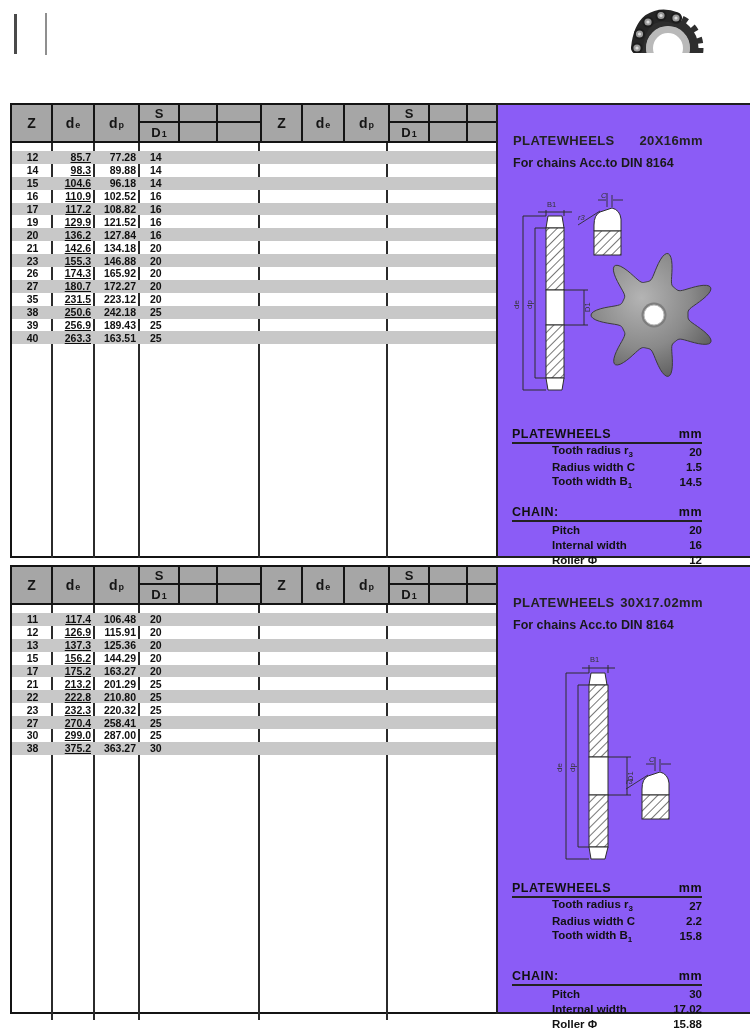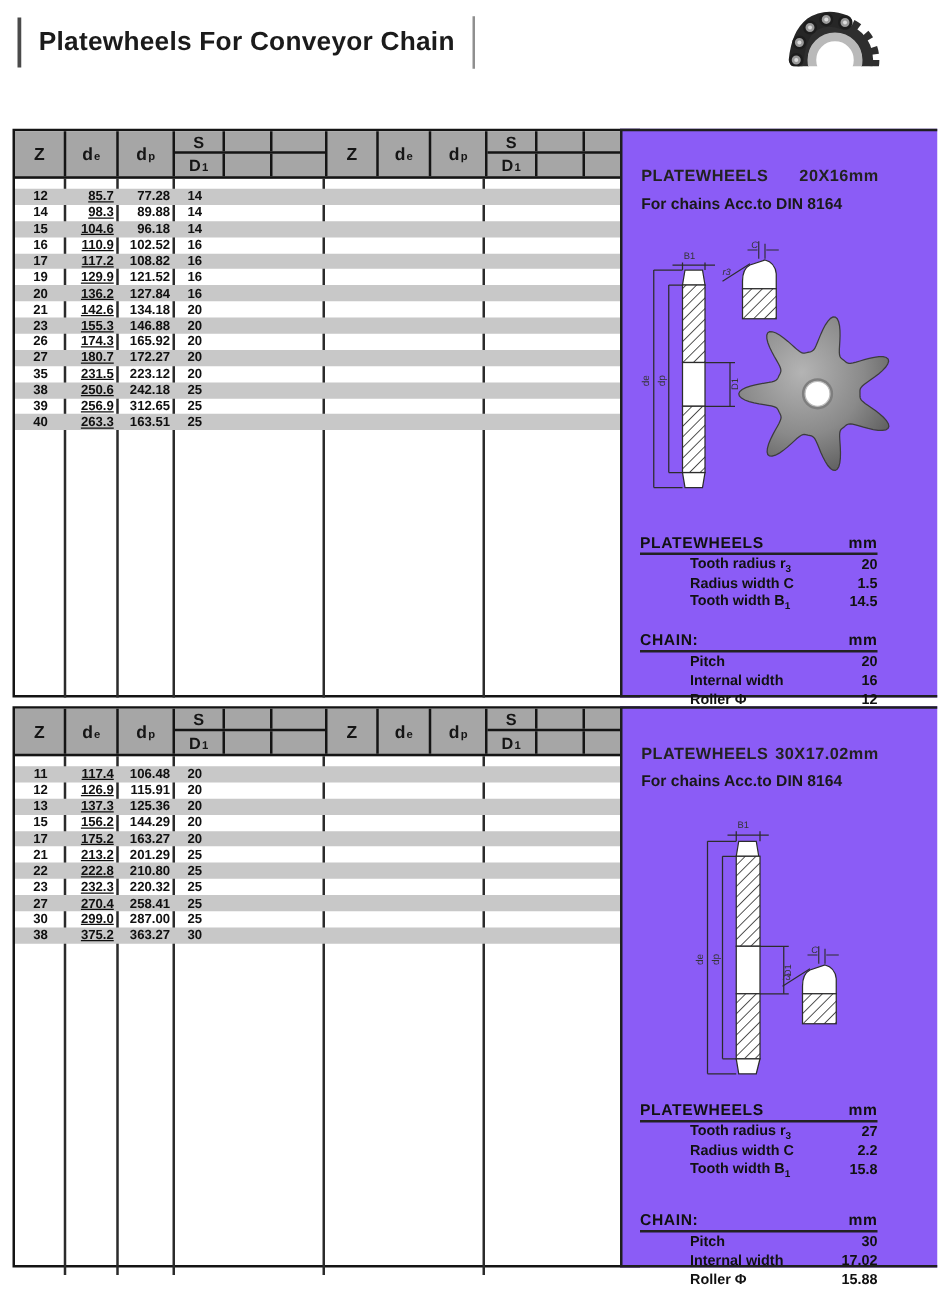--- a/index.html
+++ b/index.html
@@ -65,21 +65,20 @@
 
   svg text{font-family:"Liberation Sans",sans-serif;}
 </style>
 </head>
 <body>
 
 <div class="page">
 
   <div class="title-wrap">
     <div class="vbar"></div>
-    <div class="page-title">Platewheels For Conveyor Chain</div>
     <div class="vbar right"></div>
   </div>
 
   <div class="logo">
     <svg width="112" height="50" viewBox="0 0 112 50">
       <defs>
           <clipPath id="lclip">
             <rect x="0" y="0" width="112" height="47"></rect>
           </clipPath>
         </defs>
@@ -238,21 +237,21 @@
           </div>
           <div class="trow stripe">
             <div class="tcell cc0">38</div>
             <div class="tcell cc1">250.6</div>
             <div class="tcell cc2">242.18</div>
             <div class="tcell cc3">25</div>
           </div>
           <div class="trow">
             <div class="tcell cc0">39</div>
             <div class="tcell cc1">256.9</div>
-            <div class="tcell cc2">312.65</div>
+            <div class="tcell cc2">189.43</div>
             <div class="tcell cc3">25</div>
           </div>
           <div class="trow stripe">
             <div class="tcell cc0">40</div>
             <div class="tcell cc1">263.3</div>
             <div class="tcell cc2">163.51</div>
             <div class="tcell cc3">25</div>
           </div>
         </div>
     </div>

